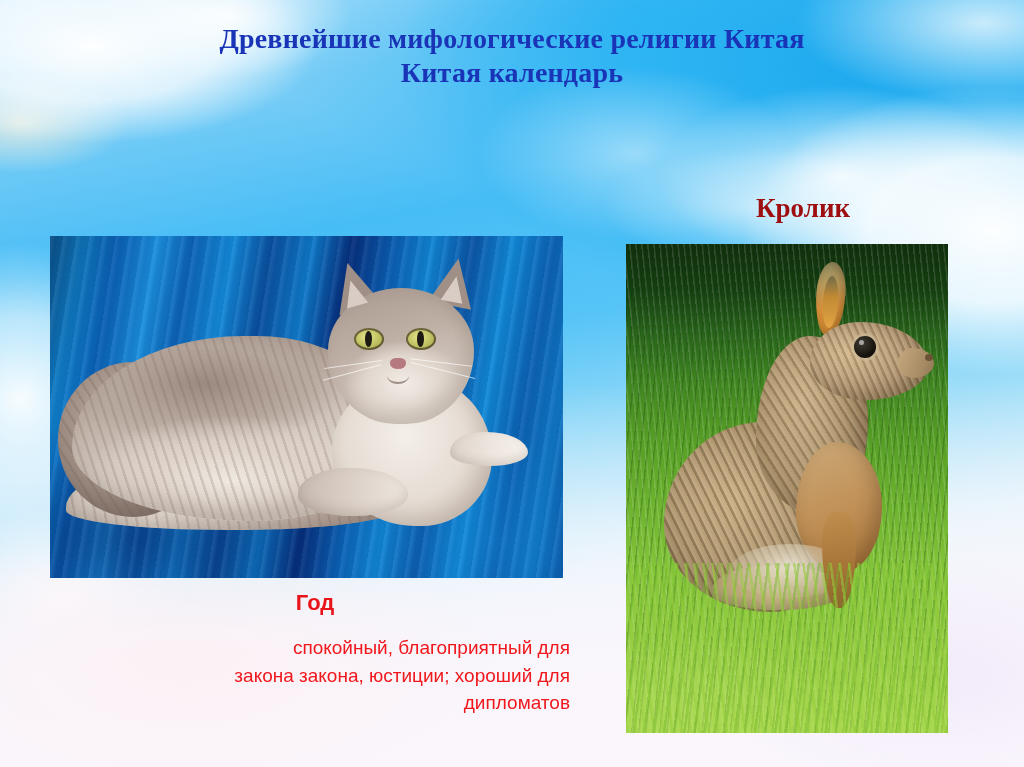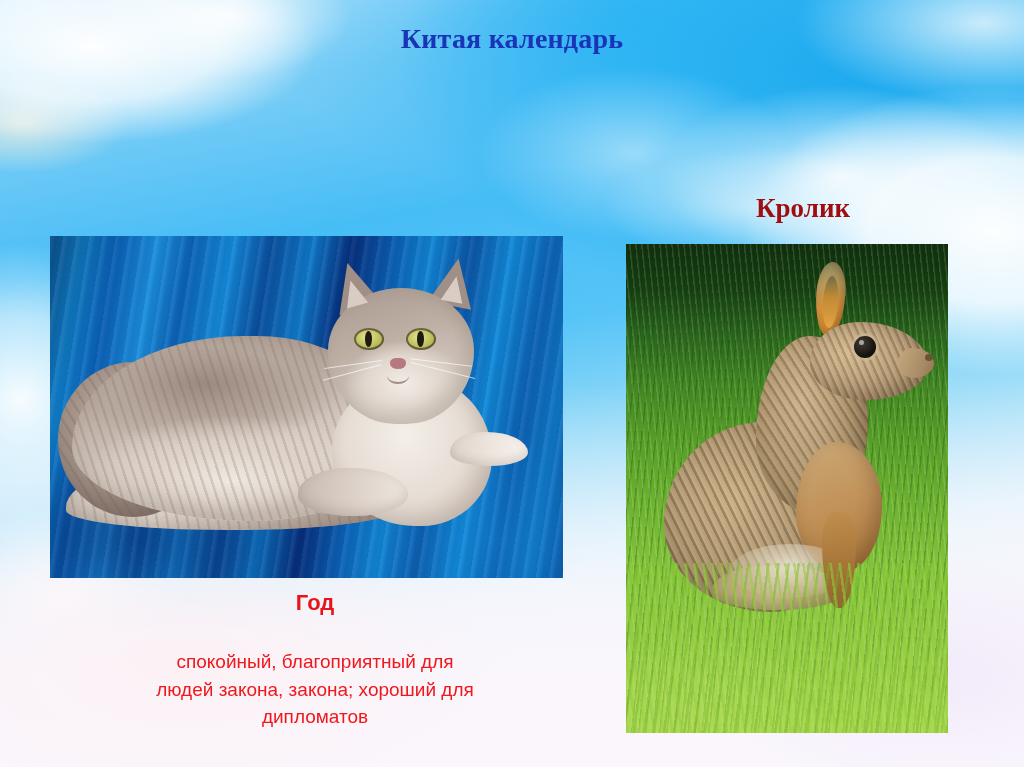--- a/index.html
+++ b/index.html
@@ -423,45 +423,47 @@
     left: 60px;
     top: 590px;
     width: 510px;
     text-align: center;
   }
   .caption-head {
     font-family: "Liberation Sans", sans-serif;
     font-weight: bold;
     font-size: 22px;
     color: #e8141a;
-    margin-bottom: 32px;
+    margin-bottom: 18px;
   }
   .caption-body {
     font-family: "Liberation Sans", sans-serif;
     font-weight: normal;
     font-size: 19px;
     color: #f0181c;
     line-height: 1.46;
+    text-align: right;
   }
 </style>
 </head>
 <body>
 
 <div id="slide">
 
   <div class="bg-layer bg-base"></div>
   <div class="bg-layer bg-sky-right"></div>
   <div class="bg-layer bg-cloud-tl"></div>
   <div class="bg-layer bg-cloud-tr"></div>
   <div class="bg-layer bg-cloud-midright"></div>
   <div class="bg-layer bg-cloud-left"></div>
   <div class="bg-layer bg-cloud-bottom"></div>
   <div class="bg-layer bg-tint-bottom"></div>
 
   <div class="title-block">
+    <div class="title-line">Древнейшие мифологические религии Китая</div>
     <div class="title-line">Китая календарь</div>
   </div>
 
   <div class="animal-head" id="head-rab">Кролик</div>
 
   <div class="photo" id="photo-cat">
     <div class="satin"></div>
     <div class="cat">
       <div class="cat-tail"></div>
       <div class="cat-haunch"></div>
@@ -503,18 +505,18 @@
       <div class="rb-nose"></div>
       <div class="rb-eye"></div>
     </div>
     <div class="grass-front"></div>
   </div>
 
   <div class="caption-block">
     <div class="caption-head">Год</div>
     <div class="caption-body">
       <div>спокойный, благоприятный для</div>
-      <div>людей закона, закона; хороший для</div>
+      <div>закона закона, юстиции; хороший для</div>
       <div>дипломатов</div>
     </div>
   </div>
 
 </div>
 
 </body></html>

